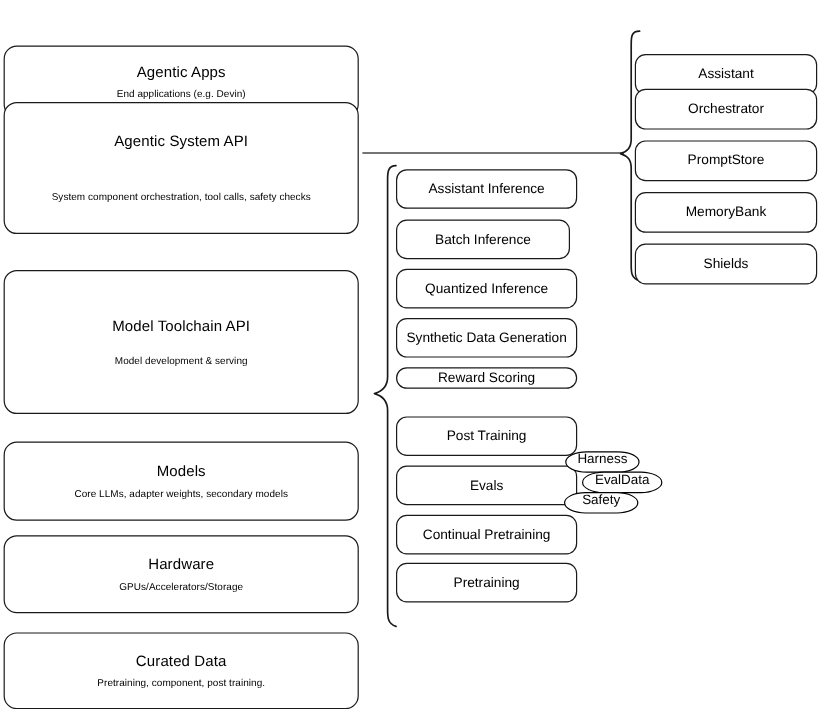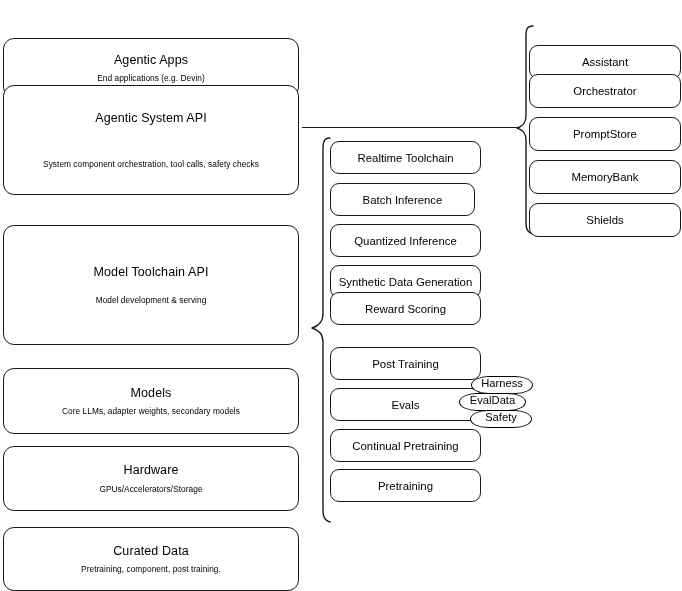--- a/index.html
+++ b/index.html
@@ -114,51 +114,51 @@
 
   <div class="connector" style="left:302px; top:127px; width:218px; height:1.2px;"></div>
 
   <div class="brace" style="left:308px; top:136px; width:24px; height:388px;">
     <svg width="24" height="388" viewBox="0 0 24 388">
       <path d="M22 2 C15 2 15 8 15 14 L15 178 C15 186 11 190 4 192 C11 194 15 198 15 206 L15 372 C15 378 15 384 22 386" fill="none" stroke="#1a1a1a" stroke-width="1.4" stroke-linecap="round" stroke-linejoin="round"></path>
     </svg>
   </div>
 
   <div class="pillbox" style="left:330px; top:141px; width:151px; height:33px;">
-    <span>Realtime Toolchain</span>
+    <span>Assistant Inference</span>
   </div>
   <div class="pillbox" style="left:330px; top:183px; width:145px; height:33px;">
     <span>Batch Inference</span>
   </div>
   <div class="pillbox" style="left:330px; top:224px; width:151px; height:33px;">
     <span>Quantized Inference</span>
   </div>
   <div class="pillbox" style="left:330px; top:265px; width:151px; height:33px;">
     <span>Synthetic Data Generation</span>
   </div>
-  <div class="pillbox" style="left:330px; top:292px; width:151px; height:33px;">
+  <div class="pillbox" style="left:330px; top:306px; width:151px; height:18px;">
     <span>Reward Scoring</span>
   </div>
   <div class="pillbox" style="left:330px; top:347px; width:151px; height:33px;">
     <span>Post Training</span>
   </div>
   <div class="pillbox" style="left:330px; top:388px; width:151px; height:33px;">
     <span>Evals</span>
   </div>
   <div class="pillbox" style="left:330px; top:469px; width:151px; height:33px;">
     <span>Pretraining</span>
   </div>
   <div class="pillbox" style="left:330px; top:429px; width:151px; height:33px;">
     <span>Continual Pretraining</span>
   </div>
 
   <div class="chip" style="left:471px; top:376px; width:62px; height:18px;">
     <span>Harness</span>
   </div>
-  <div class="chip" style="left:459px; top:393px; width:67px; height:18px;">
+  <div class="chip" style="left:485px; top:393px; width:67px; height:18px;">
     <span>EvalData</span>
   </div>
   <div class="chip" style="left:470px; top:410px; width:62px; height:18px;">
     <span>Safety</span>
   </div>
 
   <div class="brace" style="left:513px; top:24px; width:22px; height:212px;">
     <svg width="22" height="212" viewBox="0 0 22 212">
       <path d="M20 2 C13 2 13 7 13 13 L13 92 C13 99 10 102 4 104 C10 106 13 109 13 116 L13 197 C13 203 13 208 20 210" fill="none" stroke="#1a1a1a" stroke-width="1.4" stroke-linecap="round" stroke-linejoin="round"></path>
     </svg>

